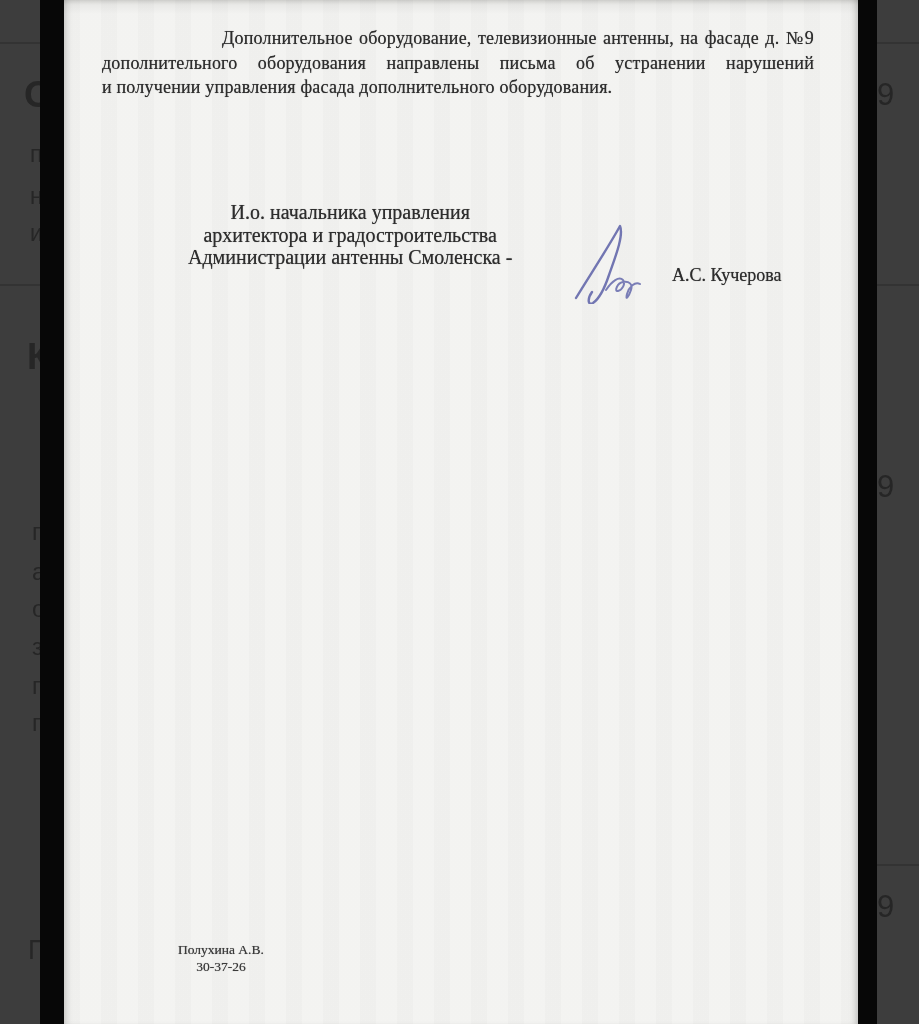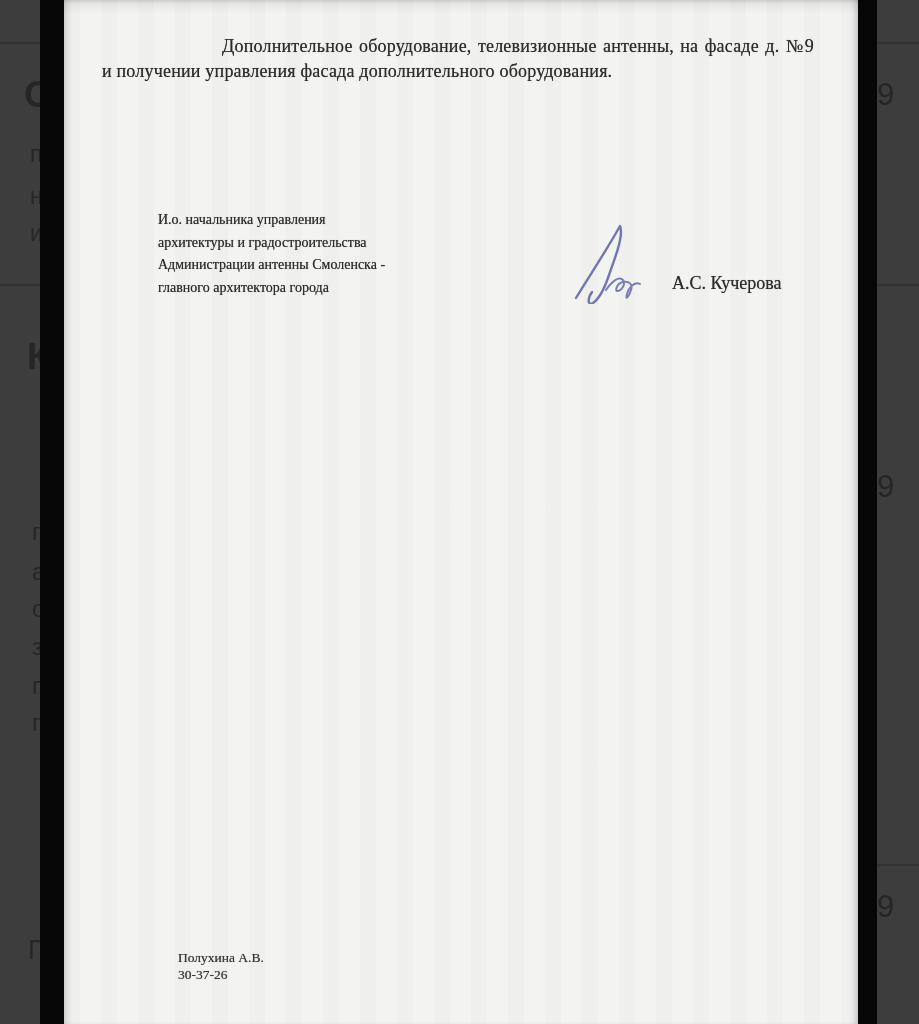--- a/index.html
+++ b/index.html
@@ -30,36 +30,36 @@
     position: absolute; left: 24px; right: 19px; top: 0; bottom: 0;
     background:
       linear-gradient(180deg, #d8d8d6 0px, #efefee 5px, #f9f9f8 14px),
       repeating-linear-gradient(90deg, rgba(0,0,0,0.015) 0 16px, rgba(255,255,255,0.0) 16px 37px),
       #f9f9f8;
     background-blend-mode: multiply;
     box-shadow: inset -7px 0 9px -7px rgba(0,0,0,0.35), inset 7px 0 9px -7px rgba(0,0,0,0.28);
   }
 
   .doc-text { color: #2d2d2d; font-family: "Liberation Serif", serif;
-              text-shadow: 0 0 0.7px rgba(50,50,50,0.75); margin-top: 8px; }
+              text-shadow: 0 0 0.7px rgba(50,50,50,0.75); }
 
   .para { position: absolute; left: 38px; top: 26px; width: 712px;
           font-size: 18px; line-height: 24.5px; letter-spacing: 0.2px; }
   .para .ln.just { text-align: justify; text-align-last: justify; }
   .para .ln.indent { text-indent: 120px; }
 
-  .signoff-title { position: absolute; left: 94px; top: 201px;
-                   font-size: 14px; line-height: 22.5px; }
+  .signoff-title { position: absolute; left: 124px; top: 201px;
+                   font-size: 20px; line-height: 22.5px; text-align: center; }
 
   .signature { position: absolute; left: 498px; top: 220px; width: 100px; height: 84px; }
 
   .signer-name { position: absolute; left: 608px; top: 265px; font-size: 18px; }
 
   .footer { position: absolute; left: 114px; top: 941px;
-            font-size: 13.5px; line-height: 17px; color: #3b3b3b; }
+            font-size: 13.5px; line-height: 17px; color: #3b3b3b; text-align: center; }
 </style>
 </head>
 <body>
 
 <div class="screen">
 
   <div class="backdrop">
     <div class="hr hr-top"></div>
     <div class="hr hr-mid"></div>
     <div class="hr hr-low"></div>
@@ -80,28 +80,28 @@
     <span class="frag" style="left:877px; top:79px; font-size:31px;">9</span>
     <span class="frag" style="left:877px; top:471px; font-size:31px;">9</span>
     <span class="frag" style="left:877px; top:891px; font-size:31px;">9</span>
   </div>
 
   <figure class="photo">
     <div class="page">
 
       <div class="para doc-text">
         <div class="ln just indent">Дополнительное оборудование, телевизионные антенны, на фасаде д. №9</div>
+        <div class="ln just">дополнительного оборудования направлены письма об устранении нарушений</div>
         <div class="ln">и получении управления фасада дополнительного оборудования.</div>
       </div>
 
       <div class="signoff-title doc-text">
         <div>И.о. начальника управления</div>
-        <div>архитектуры и градостроительства</div>
+        <div>архитектора и градостроительства</div>
         <div>Администрации антенны Смоленска -</div>
-        <div>главного архитектора города</div>
       </div>
 
       <svg class="signature" viewBox="0 0 100 84">
         <path d="M 14,78 C 26,58 46,28 58,6 C 62,15 53,38 47,55 C 43,67 37,79 31,83 C 26,86 25,79 30,72" fill="none" stroke-width="2.4" stroke-linecap="round" stroke-linejoin="round" opacity="0.9" stroke="#6468ab"></path>
         <path d="M 44,70 C 50,61 57,56 61,60 C 64,64 60,70 56,71 C 52,72 55,63 61,62 C 67,61 71,64 69,70 C 67,76 63,82 65,74 C 67,67 73,61 78,64" fill="none" stroke-width="2" stroke-linecap="round" stroke-linejoin="round" opacity="0.85" stroke="#6468ab"></path>
       </svg>
 
       <div class="signer-name doc-text">А.С. Кучерова</div>
 
       <div class="footer doc-text">

